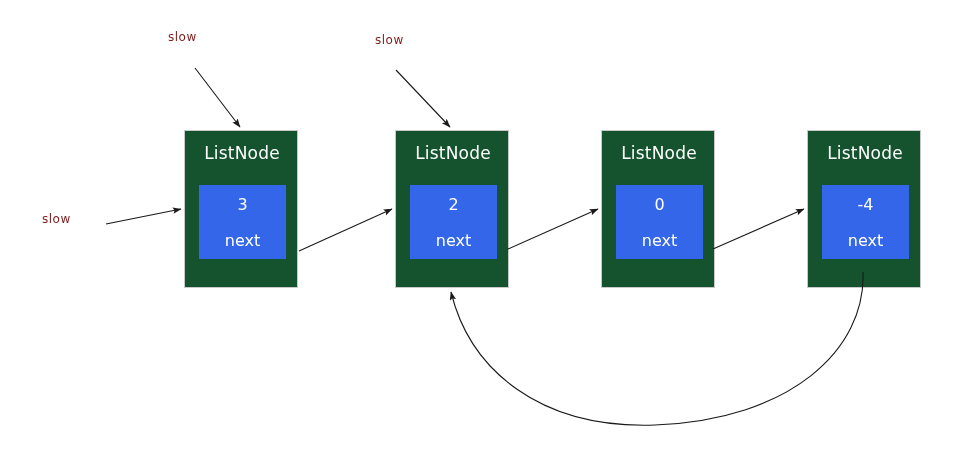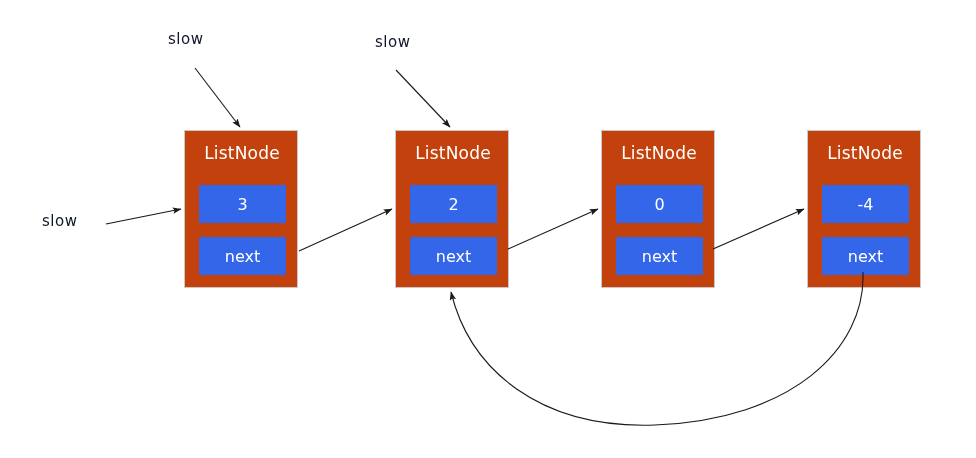--- a/index.html
+++ b/index.html
@@ -12,21 +12,21 @@
     width: 976px;
     height: 458px;
     background: #ffffff;
     overflow: hidden;
     font-family: "DejaVu Sans", sans-serif;
   }
   .node {
     position: absolute;
     width: 114px;
     height: 158px;
-    background: #c2410c;
+    background: #14532d;
     border: 1px solid #c9c9c9;
     box-sizing: border-box;
   }
   .node-title {
     position: absolute;
     left: 0;
     top: 12px;
     width: 114px;
     text-align: center;
     color: #ffffff;
@@ -41,26 +41,26 @@
     height: 38px;
     background: #3366e8;
     color: #ffffff;
     font-size: 16px;
     display: flex;
     align-items: center;
     justify-content: center;
     box-sizing: border-box;
   }
   .cell-value { top: 54px; }
-  .cell-next  { top: 106px; }
+  .cell-next  { top: 90px; }
 
   .ptr-label {
     position: absolute;
-    color: #0f172a;
-    font-size: 15px;
+    color: #7f1d1d;
+    font-size: 12px;
     letter-spacing: 0.5px;
     white-space: nowrap;
   }
   svg.overlay {
     position: absolute;
     left: 0;
     top: 0;
     width: 976px;
     height: 458px;
     pointer-events: none;

